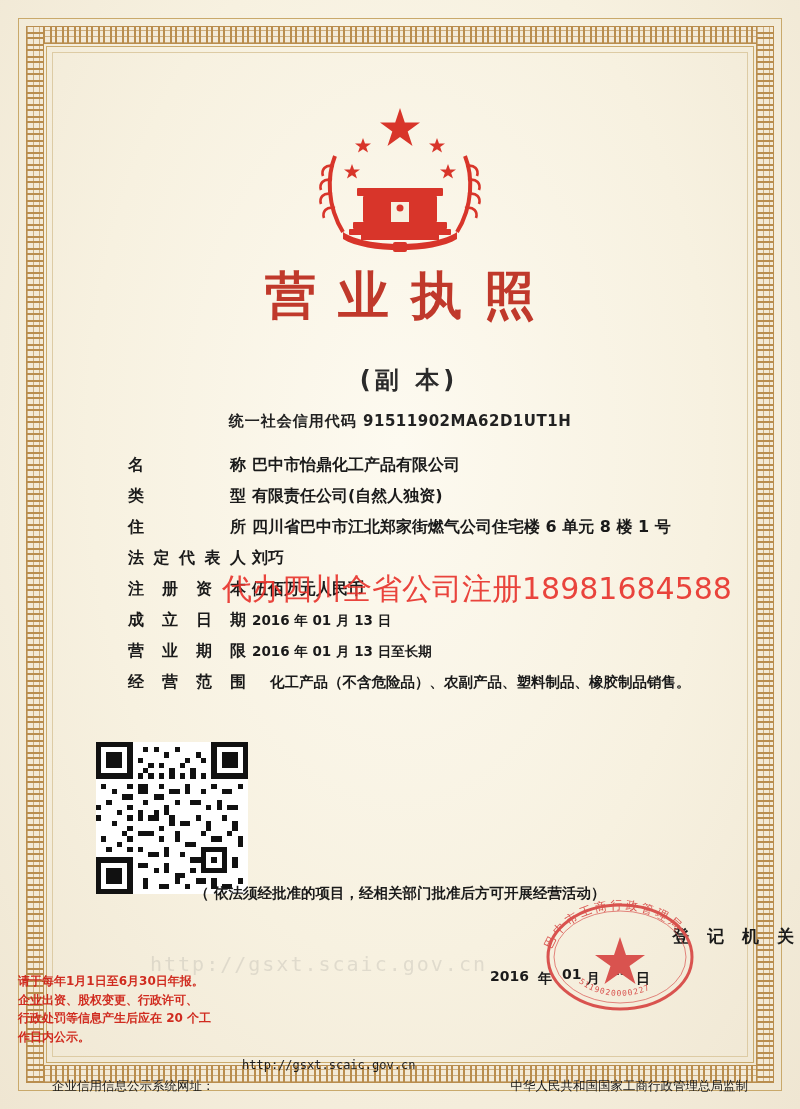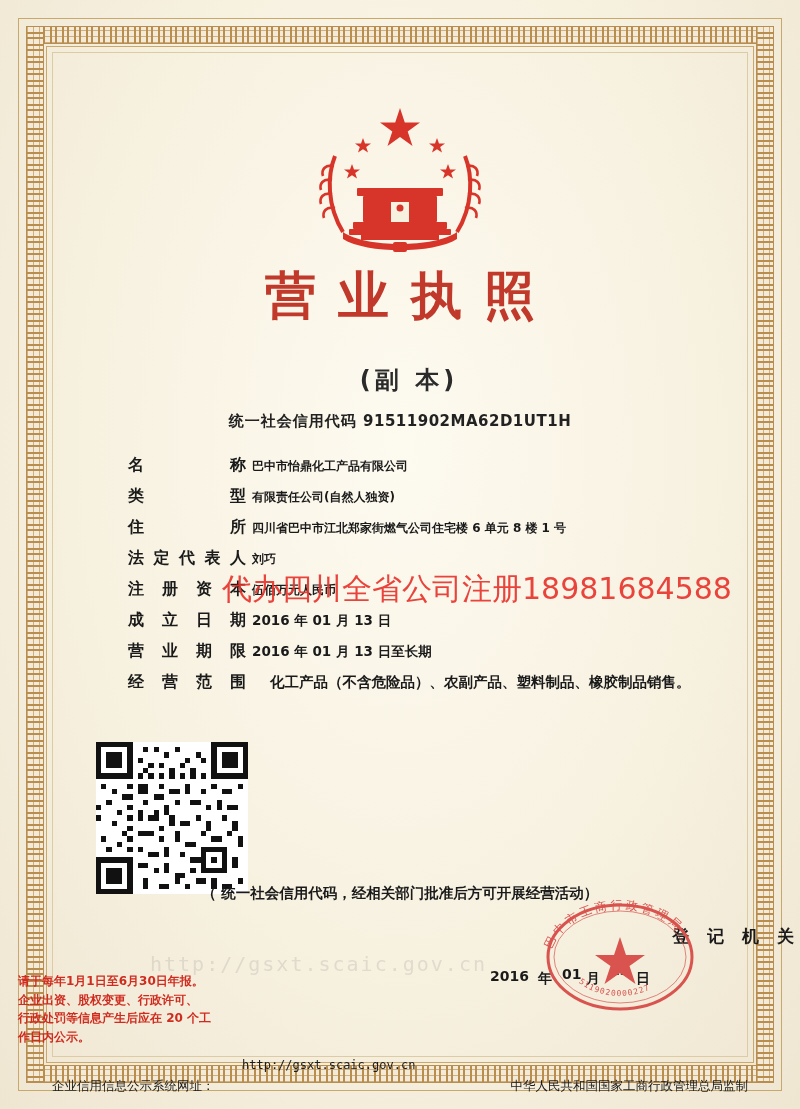--- a/index.html
+++ b/index.html
@@ -89,21 +89,21 @@
   
   .fields{position:absolute;left:128px;top:455px;width:600px;}
   .row{display:flex;align-items:baseline;height:31px;}
   .lab{
     width:118px;flex:0 0 118px;
     font-size:16px;font-weight:bold;color:#1a1a1a;
     display:flex;justify-content:space-between;
   }
   .lab span{display:inline-block;}
   .val{
-    font-size:12px;font-weight:bold;color:#1a1a1a;
+    font-size:16px;font-weight:bold;color:#1a1a1a;
     padding-left:6px;white-space:nowrap;
   }
   .val.small{font-size:13.5px;}
   .row.scope .val{font-size:14.5px;padding-left:24px;}
 
   
   #watermark{
     position:absolute;left:222px;top:569px;
     font-size:30px;color:#e8352e;font-weight:500;
     white-space:nowrap;opacity:.92;
@@ -418,21 +418,21 @@
         <rect x="24" y="27" width="2" height="1"></rect>
       <rect x="27" y="26" width="1" height="1"></rect>
         <rect x="26" y="22" width="1" height="2"></rect>
       <rect x="8" y="17" width="1" height="1"></rect>
         <rect x="11" y="13" width="1" height="1"></rect>
     </g>
   </svg>
 
   <div id="ghost-url">http://gsxt.scaic.gov.cn</div>
 
-  <div id="note-paren">（ 统一社会信用代码，经相关部门批准后方可开展经营活动）</div>
+  <div id="note-paren">（ 依法须经批准的项目，经相关部门批准后方可开展经营活动）</div>
   <div id="reg-org">登 记 机 关</div>
 
   <div id="dateline">
     <span class="y">2016</span>
     <span class="ych">年</span>
     <span class="m">01</span>
     <span class="mch">月</span>
     <span class="d">13</span>
     <span class="dch">日</span>
   </div>

